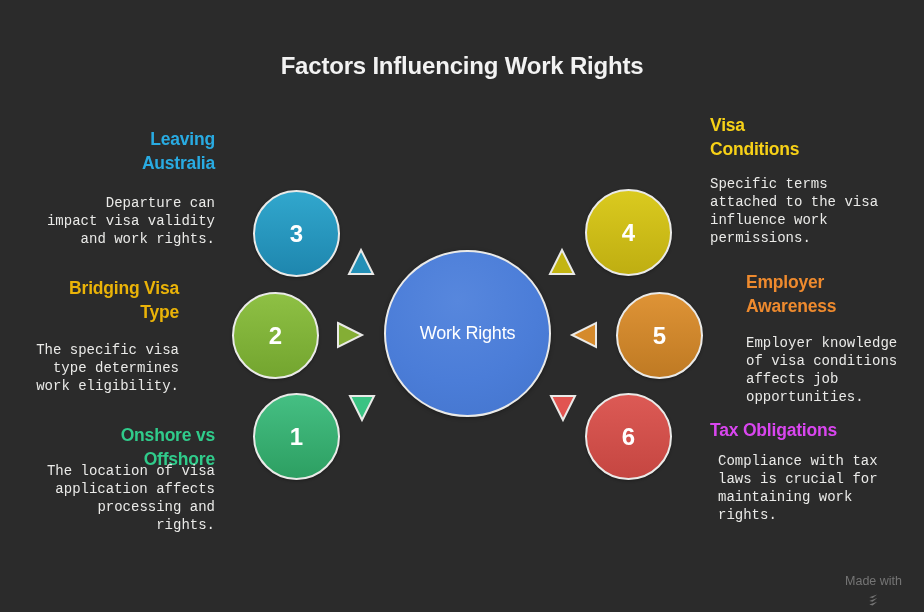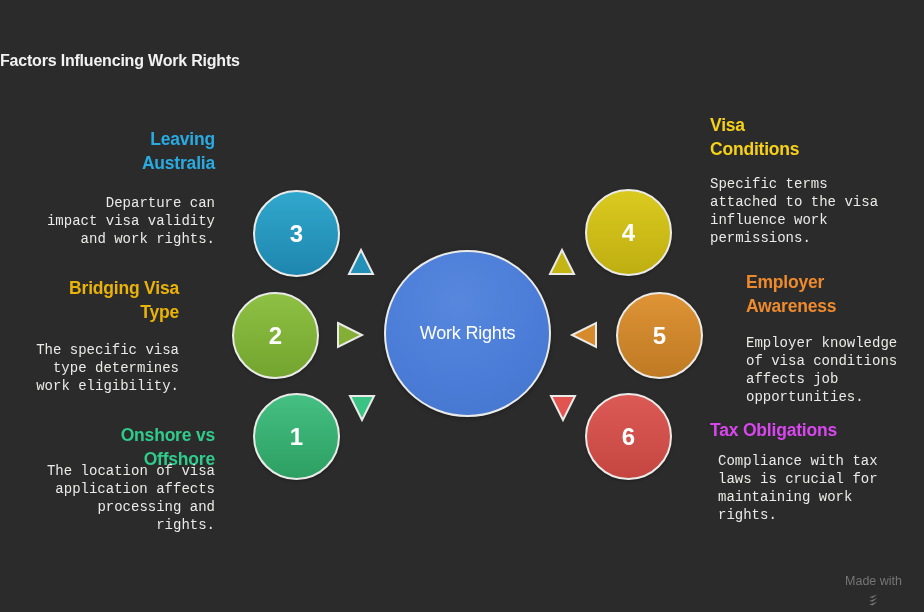--- a/index.html
+++ b/index.html
@@ -4,22 +4,22 @@
 <style>
   html,body { margin:0; padding:0; background:#1e1e1e; }
   .canvas {
     position:relative; width:924px; height:612px; overflow:hidden;
     background:#2b2b2b;
     font-family:"Liberation Sans","DejaVu Sans",sans-serif;
     -webkit-font-smoothing:antialiased;
   }
   .title {
     position:absolute; top:52px; left:0; width:100%;
-    color:#f2f2f2;
-    font-size:16px; font-weight:bold; letter-spacing:-0.2px;
+    text-align:center; color:#f2f2f2;
+    font-size:24px; font-weight:bold; letter-spacing:-0.2px;
   }
   
   .node {
     position:absolute; width:83px; height:83px; border-radius:50%;
     border:2.5px solid #eaeae8;
     display:flex; align-items:center; justify-content:center;
     color:#fff; font-size:24px; font-weight:bold;
     box-shadow:0 1px 3px rgba(0,0,0,0.35);
   }
   .node-1 { left:253px; top:393px; background:linear-gradient(180deg,#45bf83,#2d9f62); }

